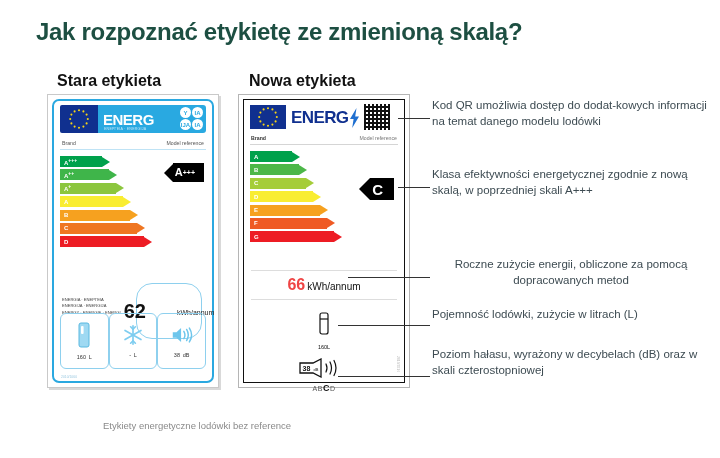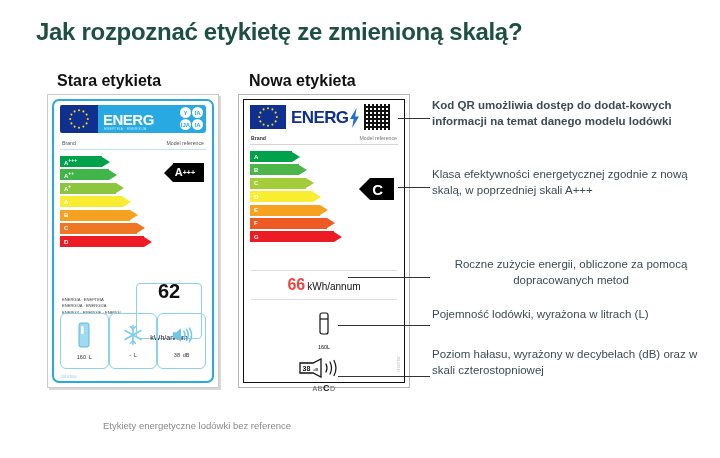--- a/index.html
+++ b/index.html
@@ -94,22 +94,22 @@
     background:#000;color:#fff;height:100%;display:flex;align-items:center;
     padding:0 9px 0 2px;font-size:11px;font-weight:bold;line-height:1;
   }
   .old-arrow .bd sup{font-size:7px;}
   .energia-txt{
     position:absolute;left:8px;top:196px;font-size:4.1px;color:#444;
     line-height:1.55;white-space:nowrap;
   }
   .kwh-box{
     position:absolute;right:10px;top:182px;width:64px;height:54px;
-    border:1px solid #8ed0ee;border-radius:4px;
-    display:flex;flex-direction:column;align-items:center;justify-content:center;gap:31px;
+    border:1px solid #8ed0ee;border-radius:16px;
+    display:flex;flex-direction:row;align-items:center;justify-content:center;gap:31px;
   }
   .kwh-num{font-size:20px;font-weight:bold;color:#111;line-height:1;}
   .kwh-unit{font-size:7px;color:#222;margin-top:2px;}
   .icon-row{
     position:absolute;left:6px;right:6px;bottom:12px;
     display:flex;justify-content:space-between;
   }
   .icon-box{
     width:47px;height:54px;border:1px solid #8ed0ee;border-radius:6px;
     display:flex;flex-direction:column;align-items:center;justify-content:center;
@@ -450,26 +450,26 @@
         <div class="abcd">
           <span id="abcd-text"><span>A</span><span>B</span><b>C</b><span>D</span></span>
         </div>
       </div>
 
       <div class="new-foot">2019/2016</div>
     </div>
   </div>
 
   <div id="annotations">
-      <div class="ann" style="top: 97px; font-weight: bold;">Kod QR umożliwia dostęp do dodat-kowych informacji na temat danego modelu lodówki</div>
+      <div class="ann" style="top: 97px;">Kod QR umożliwia dostęp do dodat-kowych informacji na temat danego modelu lodówki</div>
       <div class="conn" style="top: 118px; left: 398px; width: 32px;"></div>
       <div class="ann" style="top: 166px;">Klasa efektywności energetycznej zgodnie z nową skalą, w poprzedniej skali A+++</div>
       <div class="conn" style="top: 187px; left: 398px; width: 32px;"></div>
       <div class="ann" style="top: 256px; text-align: center;">Roczne zużycie energii, obliczone za pomocą dopracowanych metod</div>
       <div class="conn" style="top: 277px; left: 348px; width: 82px;"></div>
-      <div class="ann" style="top: 306px;">Pojemność lodówki, wyrażona w litrach (L)</div>
+      <div class="ann" style="top: 306px;">Pojemność lodówki, zużycie w litrach (L)</div>
       <div class="conn" style="top: 325px; left: 338px; width: 92px;"></div>
       <div class="ann" style="top: 346px;">Poziom hałasu, wyrażony w decybelach (dB) oraz w skali czterostopniowej</div>
       <div class="conn" style="top: 376px; left: 338px; width: 92px;"></div>
     </div>
 
   <div class="caption">Etykiety energetyczne lodówki bez reference</div>
 </div>
 
 </body></html>

